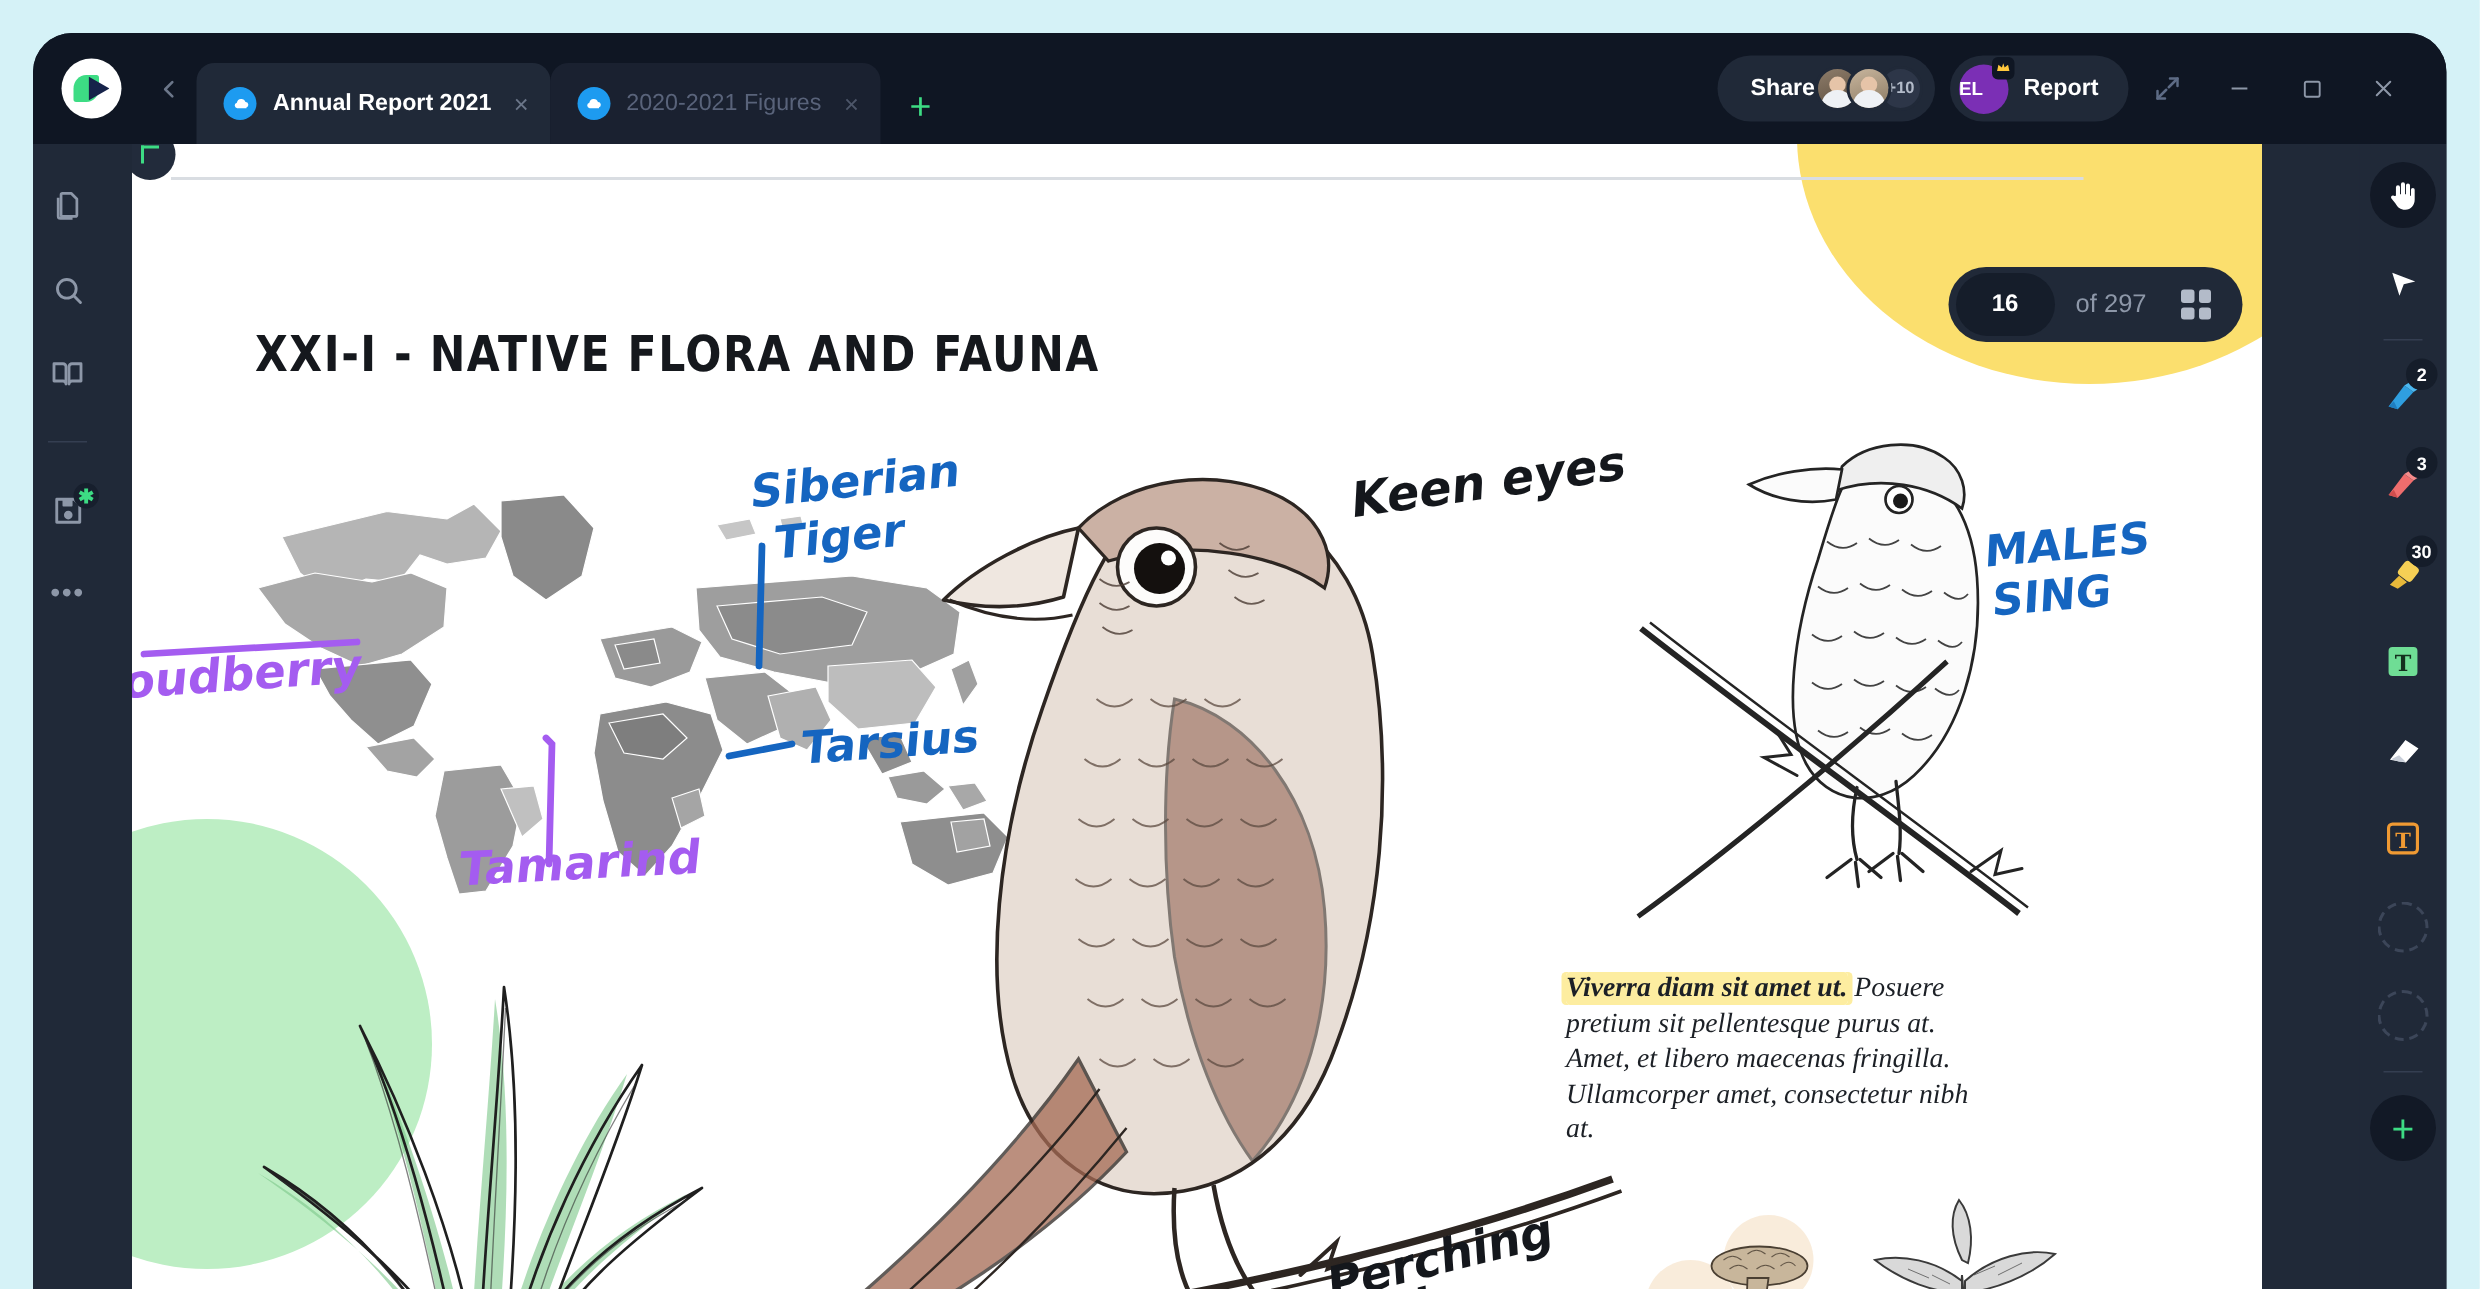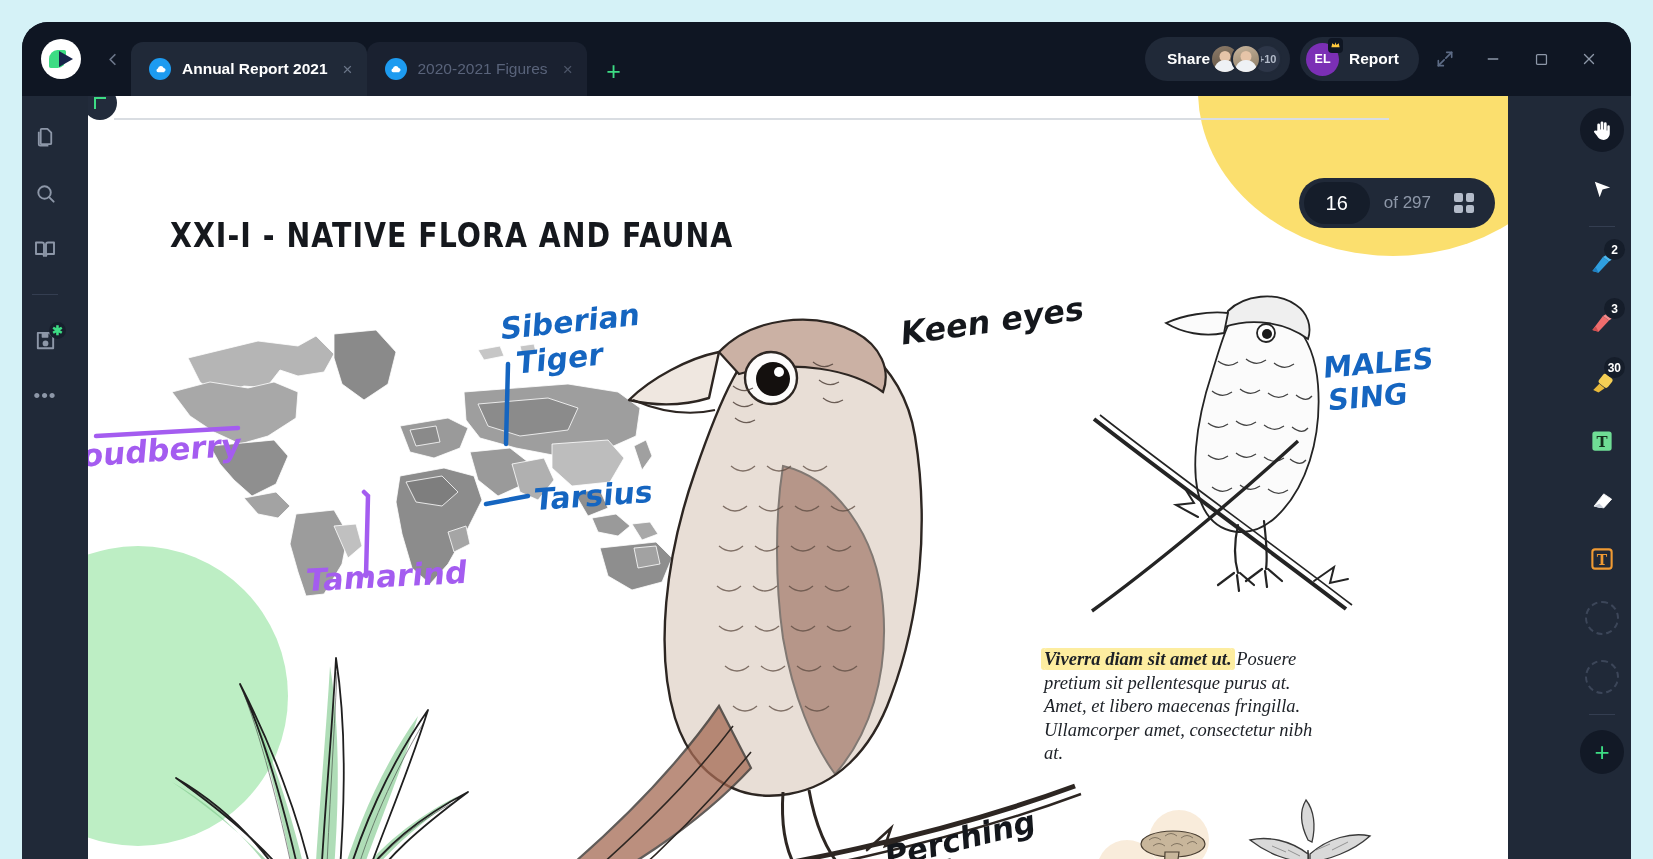--- a/index.html
+++ b/index.html
@@ -105,21 +105,21 @@
     color: #b3bbc9; font-size: 11px; font-weight: bold;
   }
   #premium-pill {
     display: flex; align-items: center; gap: 10px;
     background: #202938; border-radius: 22px;
     height: 44px; padding: 0 20px 0 6px; margin-left: 6px;
   }
   #premium-avatar {
     width: 33px; height: 33px; border-radius: 50%;
     background: #7b2fb5; color: #fff; font-size: 12.5px; font-weight: bold;
-    display: flex; align-items: center; justify-content: center;
+    display: flex; align-items: center; 
     position: relative;
   }
   #premium-crown {
     position: absolute; top: -5px; right: -4px;
     background: #0f1623; border-radius: 4px; padding: 1px 2px;
     font-size: 8px; color: #ffc83d; line-height: 1;
   }
   #premium-label { color: #fff; font-size: 15.5px; font-weight: bold; }
   .winbtn {
     width: 44px; height: 44px; display: flex;
@@ -219,21 +219,21 @@
   
   #page-indicator {
     position: absolute; right: 78px; top: 82px; z-index: 20;
     height: 50px; border-radius: 25px; background: #202938;
     display: flex; align-items: center; padding: 0 8px 0 5px; gap: 14px;
   }
   #page-num-chip {
     background: #151d2a; border-radius: 21px;
     min-width: 66px; height: 42px;
     display: flex; align-items: center; justify-content: center;
-    color: #fff; font-size: 20px; font-weight: normal;
+    color: #fff; font-size: 16px; font-weight: bold;
   }
   #page-total { color: #8d97a8; font-size: 17px; }
   #grid-btn {
     width: 38px; height: 38px; display: grid; margin-right: 4px;
     grid-template-columns: 1fr 1fr; grid-template-rows: 1fr 1fr;
     gap: 3px; padding: 9px;
   }
   #grid-btn i { background: #b3bbc9; border-radius: 2px; display: block; }
 
   

